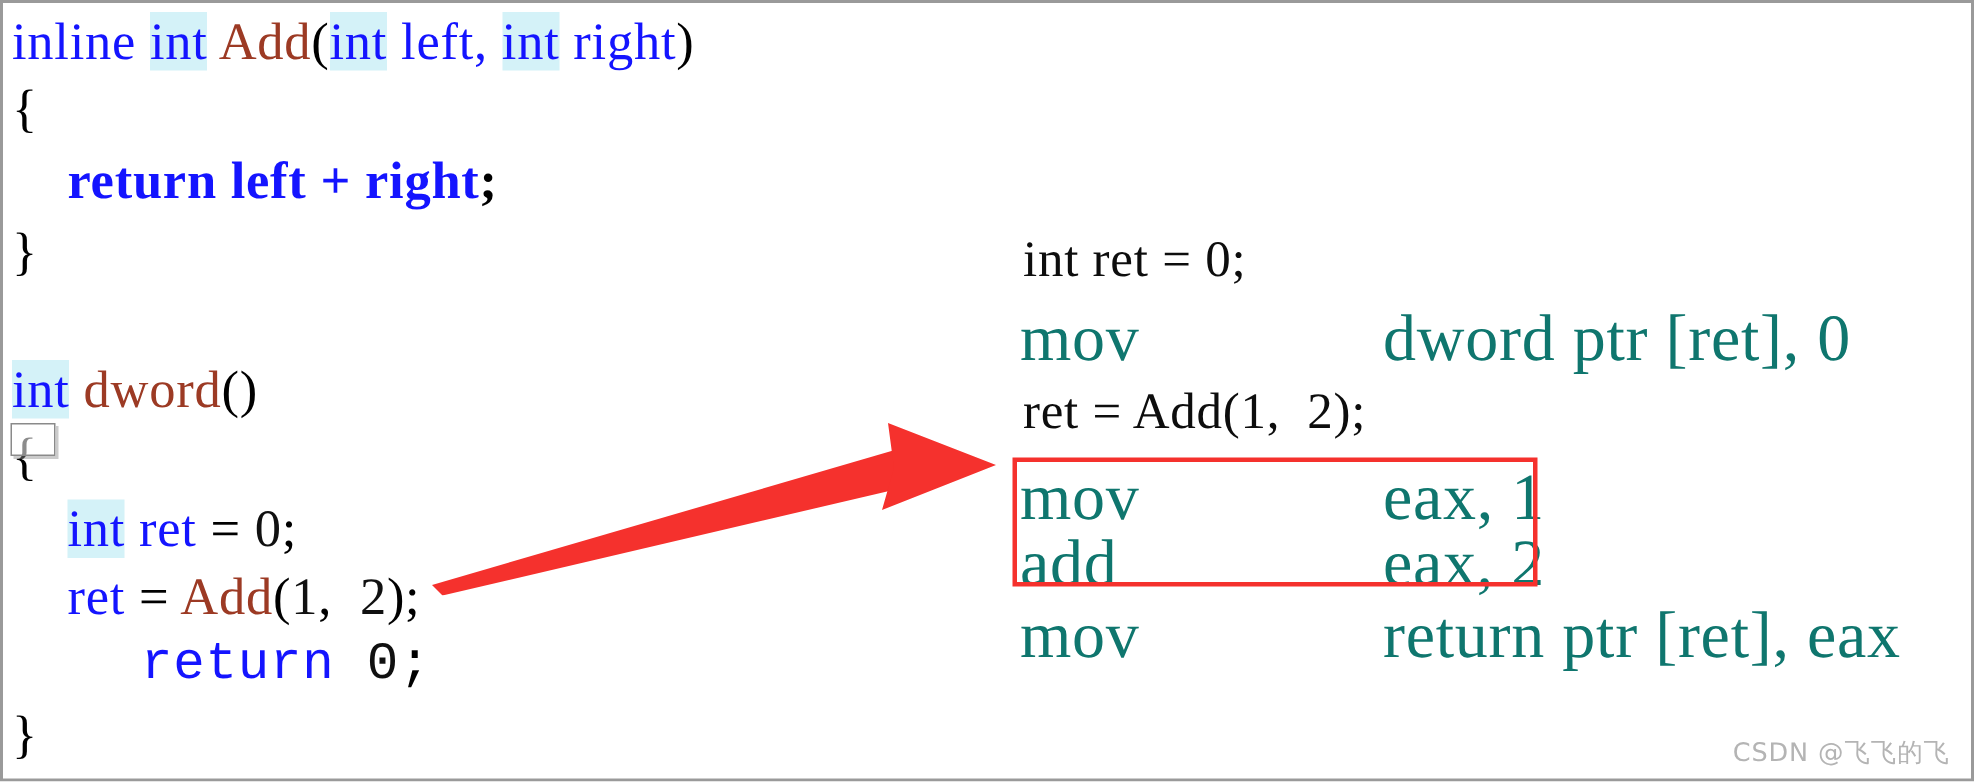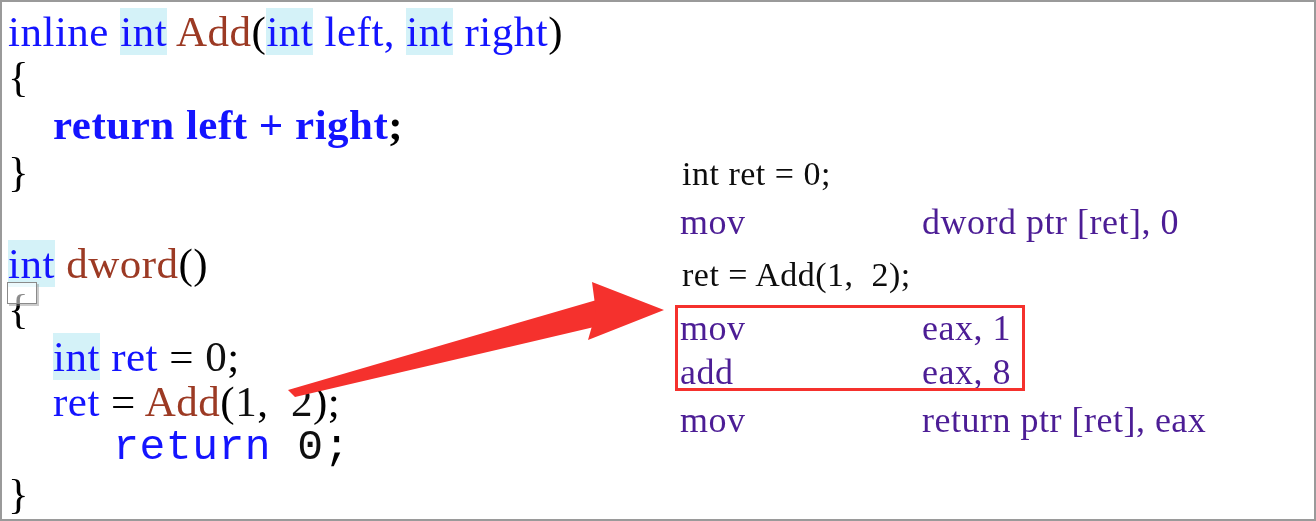--- a/index.html
+++ b/index.html
@@ -18,21 +18,21 @@
     border: 2px solid #9a9a9a;
     box-sizing: border-box;
     overflow: hidden;
   }
 
   
   .codeline {
     position: absolute;
     white-space: pre;
     font-family: "Liberation Serif", "DejaVu Serif", serif;
-    font-size: 43px;
+    font-size: 35px;
     line-height: 1;
     letter-spacing: 0.5px;
   }
   .kw      { color: #1414ff; }
   .kw-hl   { color: #1414ff; background: #d4f2f8; }
   .fn      { color: #9c3a24; }
   .plain   { color: #000000; }
   .num     { color: #101010; }
 
   
@@ -67,23 +67,23 @@
     font-family: "Liberation Serif", "DejaVu Serif", serif;
     font-size: 34px;
     line-height: 1;
     color: #0d0d0d;
     letter-spacing: 0.5px;
   }
   .asm-ins {
     position: absolute;
     white-space: pre;
     font-family: "Liberation Serif", "DejaVu Serif", serif;
-    font-size: 36px;
+    font-size: 44px;
     line-height: 1;
-    color: #4c1d95;
+    color: #0f766e;
     letter-spacing: 0.5px;
   }
   .asm-ins .mnem { display: inline-block; width: 242px; }
 
   #asm-row-0 { left: 680px; top: 155px; }
   #asm-row-1 { left: 678px; top: 202px; }
   #asm-row-2 { left: 680px; top: 256px; }
   #asm-row-3 { left: 678px; top: 308px; }
   #asm-row-4 { left: 678px; top: 352px; }
   #asm-row-5 { left: 678px; top: 400px; }
@@ -140,27 +140,28 @@
     <div class="codeline" id="src-line-10"><span class="plain">}</span></div>
 
     <div id="brace-widget"></div>
   </div>
 
   <div id="disassembly-pane">
     <div class="asm-src" id="asm-row-0">int ret = 0;</div>
     <div class="asm-ins" id="asm-row-1"><span class="mnem">mov</span><span>dword ptr [ret], 0</span></div>
     <div class="asm-src" id="asm-row-2">ret = Add(1,  2);</div>
     <div class="asm-ins" id="asm-row-3"><span class="mnem">mov</span><span>eax, 1</span></div>
-    <div class="asm-ins" id="asm-row-4"><span class="mnem">add</span><span>eax, 8</span></div>
+    <div class="asm-ins" id="asm-row-4"><span class="mnem">add</span><span>eax, 2</span></div>
     <div class="asm-ins" id="asm-row-5"><span class="mnem">mov</span><span>return ptr [ret], eax</span></div>
 
     <div id="asm-highlight-box"></div>
   </div>
 
   <svg id="annotation-arrow" viewBox="0 0 390 115" width="390" height="115" xmlns="http://www.w3.org/2000/svg">
     <g fill="#f5312d">
       <polygon points="6,108 318,17 325,42 13,115"></polygon>
       <polygon points="310,0 382,28 306,58 314,30"></polygon>
     </g>
   </svg>
 
+  <div id="watermark">CSDN @飞飞的飞</div>
 
 </div>
 
 </body></html>

